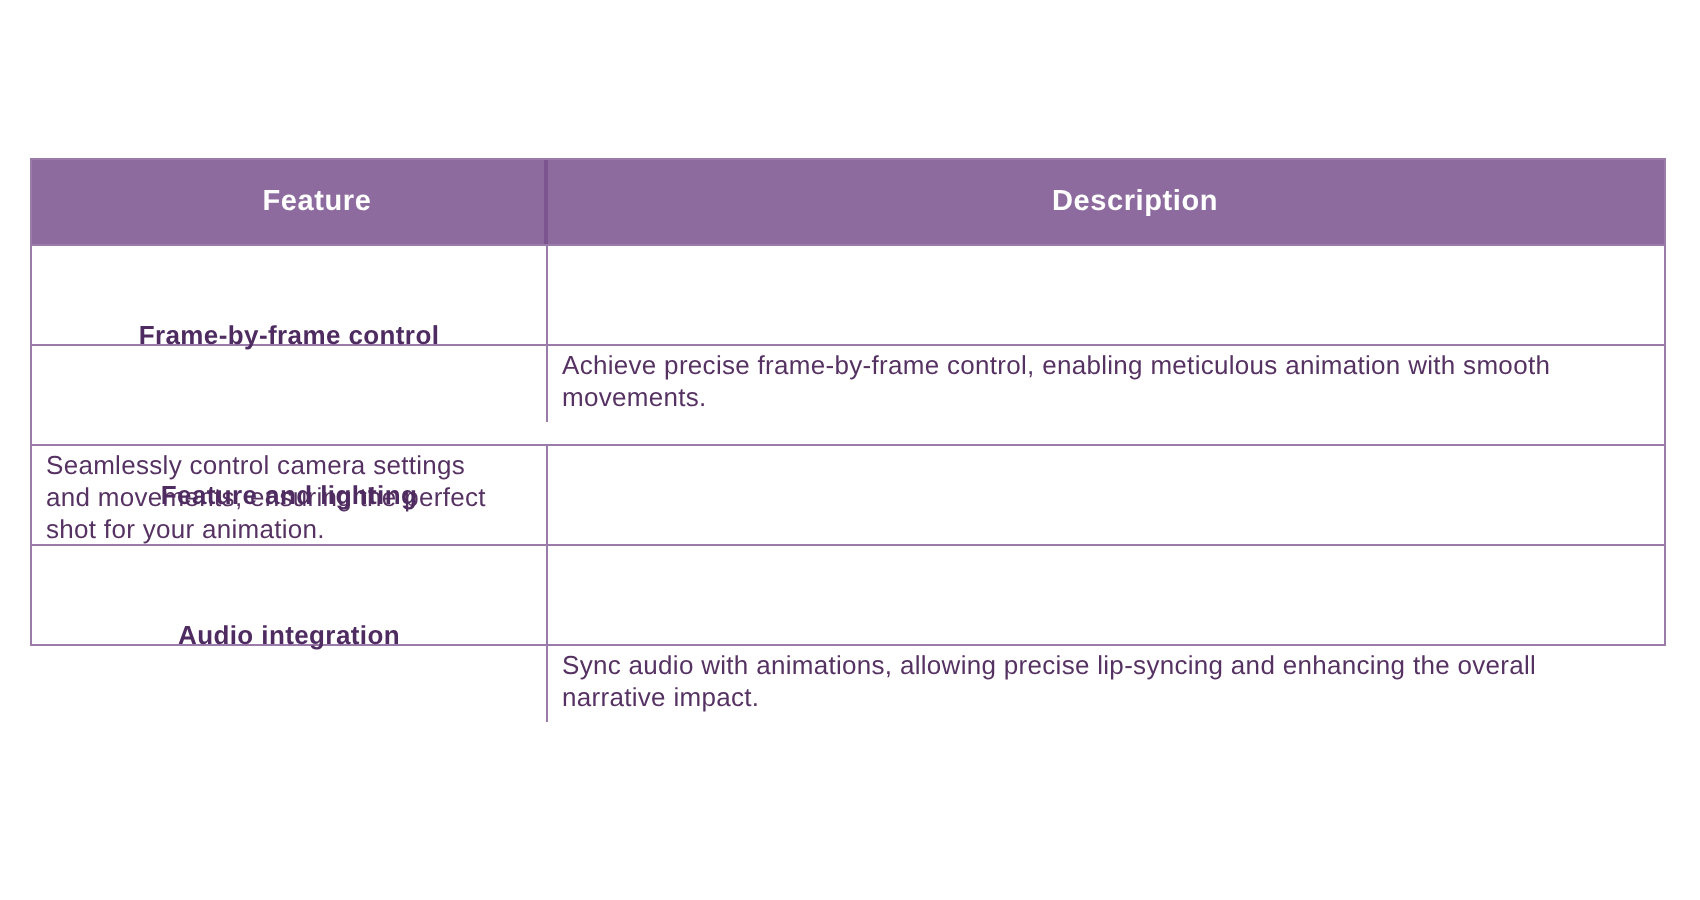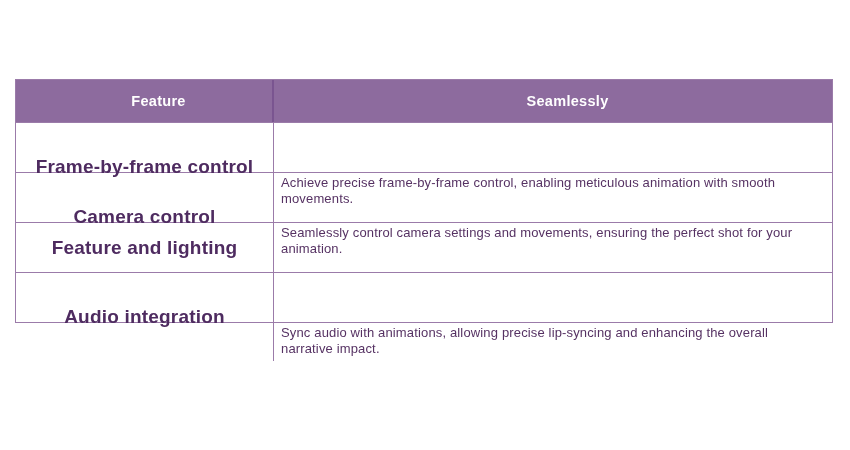--- a/index.html
+++ b/index.html
@@ -45,21 +45,21 @@
     height: 50px;
     border-top: 1.5px solid #9b7ba9;
     background: #ffffff;
   }
   .cell-feature {
     display: flex;
     align-items: center;
     justify-content: center;
     text-align: left;
     color: #4e2b60;
-    font-size: 19px;
+    font-size: 13px;
     font-weight: 700;
     letter-spacing: 0.2px;
     border-right: 1.5px solid #9b7ba9;
     padding: 0 10px;
   }
   .cell-description {
     display: flex;
     align-items: center;
     color: #563263;
     font-size: 13px;
@@ -71,31 +71,30 @@
   }
 </style>
 </head>
 <body>
 
 <div class="canvas">
   <div class="feature-table">
 
     <div class="thead-row">
       <div class="th th-feature">Feature</div>
-      <div class="th">Seamlessly</div>
+      <div class="th">Description</div>
     </div>
 
     <div class="body-row">
       <div class="cell-feature">Frame-by-frame control</div>
       <div class="cell-description">Achieve precise frame-by-frame control, enabling meticulous animation with smooth movements.</div>
     </div>
 
 
     <div class="body-row">
-      <div class="cell-feature">Camera control</div>
       <div class="cell-description">Seamlessly control camera settings and movements, ensuring the perfect shot for your animation.</div>
     </div>
 
     <div class="body-row">
       <div class="cell-feature">Feature and lighting</div>
     </div>
 
     <div class="body-row">
       <div class="cell-feature">Audio integration</div>
       <div class="cell-description">Sync audio with animations, allowing precise lip-syncing and enhancing the overall narrative impact.</div>

